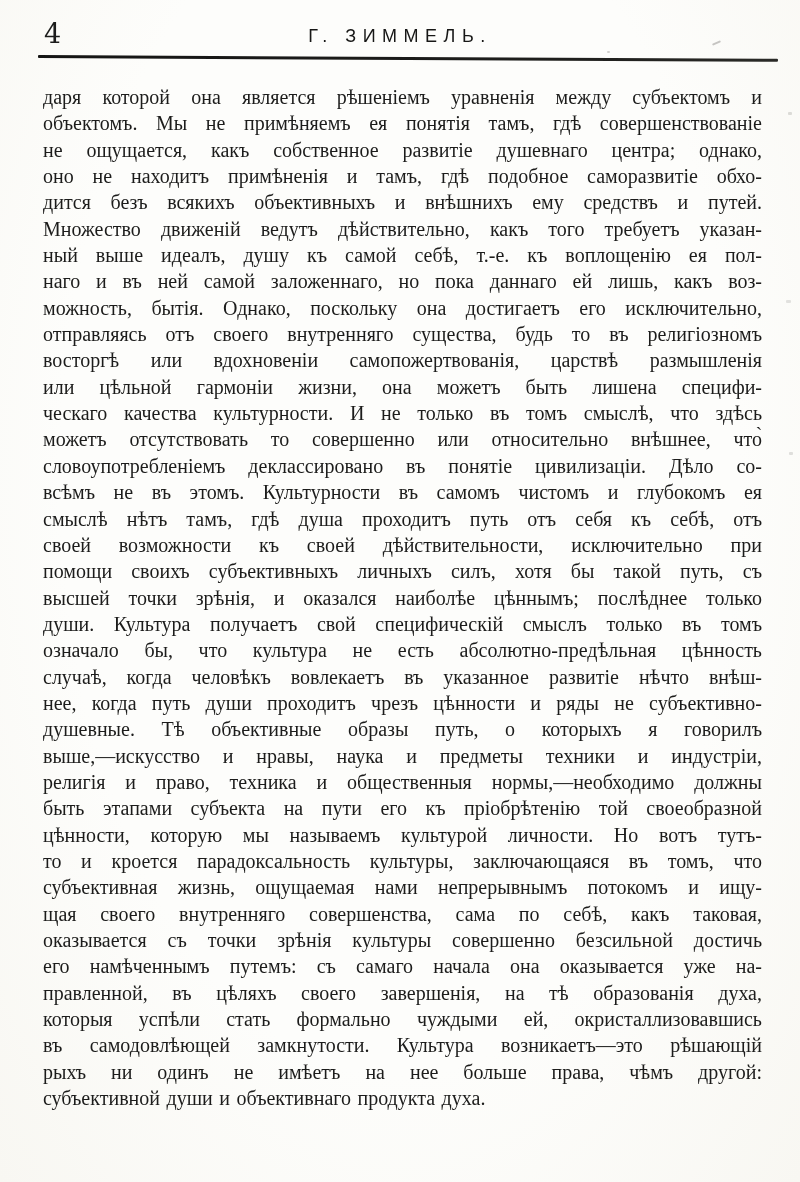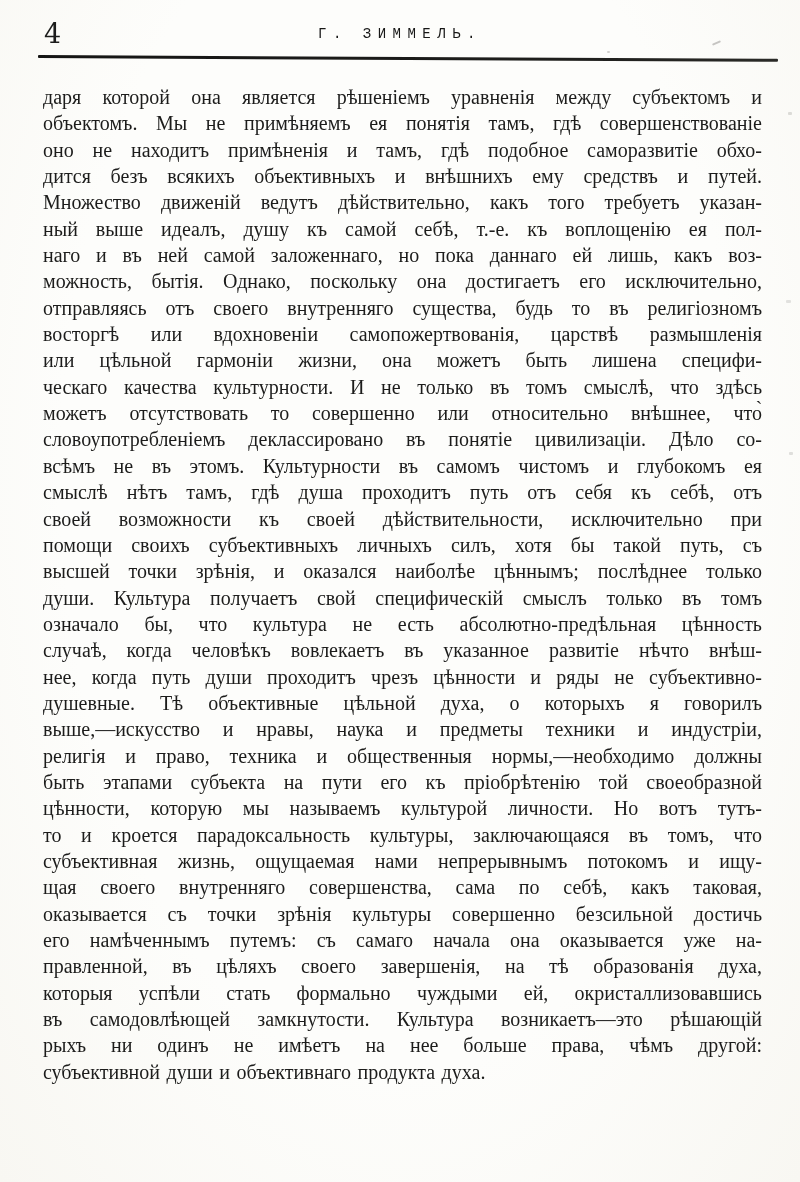--- a/index.html
+++ b/index.html
@@ -23,23 +23,23 @@
     top: 18px;
     font-size: 27px;
     font-family: "DejaVu Serif", serif;
   }
   .running-title {
     position: absolute;
     left: 0;
     right: 0;
     top: 26px;
     text-align: center;
-    font-size: 14px;
+    font-size: 18px;
     letter-spacing: 6.5px;
-    font-family: Liberation Mono, monospace;
+    font-family: Liberation Sans, sans-serif;
     color: #171716;
   }
   .header-rule {
     position: absolute;
     left: 38px;
     top: 55px;
     width: 740px;
     height: 2.6px;
     background: linear-gradient(90deg, #151514 0%, #1e1e1c 70%, #2a2a27 100%);
     transform: rotate(0.30deg);
@@ -82,20 +82,21 @@
 
   <span class="page-num">4</span>
 
   <div class="running-title">Г. ЗИММЕЛЬ.</div>
 
   <div class="header-rule"></div>
 
   <div class="body-text">
       <div class="line">даря которой она является рѣшеніемъ уравненія между субъектомъ и</div>
       <div class="line">объектомъ. Мы не примѣняемъ ея понятія тамъ, гдѣ совершенствованіе</div>
+      <div class="line">не ощущается, какъ собственное развитіе душевнаго центра; однако,</div>
       <div class="line">оно не находитъ примѣненія и тамъ, гдѣ подобное саморазвитіе обхо-</div>
       <div class="line">дится безъ всякихъ объективныхъ и внѣшнихъ ему средствъ и путей.</div>
       <div class="line">Множество движеній ведутъ дѣйствительно, какъ того требуетъ указан-</div>
       <div class="line">ный выше идеалъ, душу къ самой себѣ, т.-е. къ воплощенію ея пол-</div>
       <div class="line">наго и въ ней самой заложеннаго, но пока даннаго ей лишь, какъ воз-</div>
       <div class="line">можность, бытія. Однако, поскольку она достигаетъ его исключительно,</div>
       <div class="line">отправляясь отъ своего внутренняго существа, будь то въ религіозномъ</div>
       <div class="line">восторгѣ или вдохновеніи самопожертвованія, царствѣ размышленія</div>
       <div class="line">или цѣльной гармоніи жизни, она можетъ быть лишена специфи-</div>
       <div class="line">ческаго качества культурности. И не только въ томъ смыслѣ, что здѣсь</div>
@@ -103,21 +104,21 @@
       <div class="line">словоупотребленіемъ деклассировано въ понятіе цивилизаціи. Дѣло со-</div>
       <div class="line">всѣмъ не въ этомъ. Культурности въ самомъ чистомъ и глубокомъ ея</div>
       <div class="line">смыслѣ нѣтъ тамъ, гдѣ душа проходитъ путь отъ себя къ себѣ, отъ</div>
       <div class="line">своей возможности къ своей дѣйствительности, исключительно при</div>
       <div class="line">помощи своихъ субъективныхъ личныхъ силъ, хотя бы такой путь, съ</div>
       <div class="line">высшей точки зрѣнія, и оказался наиболѣе цѣннымъ; послѣднее только</div>
       <div class="line">души. Культура получаетъ свой специфическій смыслъ только въ томъ</div>
       <div class="line">означало бы, что культура не есть абсолютно-предѣльная цѣнность</div>
       <div class="line">случаѣ, когда человѣкъ вовлекаетъ въ указанное развитіе нѣчто внѣш-</div>
       <div class="line">нее, когда путь души проходитъ чрезъ цѣнности и ряды не субъективно-</div>
-      <div class="line">душевные. Тѣ объективные цѣльной духа, о которыхъ я говорилъ</div>
+      <div class="line">душевные. Тѣ объективные образы путь, о которыхъ я говорилъ</div>
       <div class="line">выше,—искусство и нравы, наука и предметы техники и индустріи,</div>
       <div class="line">религія и право, техника и общественныя нормы,—необходимо должны</div>
       <div class="line">быть этапами субъекта на пути его къ пріобрѣтенію той своеобразной</div>
       <div class="line">цѣнности, которую мы называемъ культурой личности. Но вотъ тутъ-</div>
       <div class="line">то и кроется парадоксальность культуры, заключающаяся въ томъ, что</div>
       <div class="line">субъективная жизнь, ощущаемая нами непрерывнымъ потокомъ и ищу-</div>
       <div class="line">щая своего внутренняго совершенства, сама по себѣ, какъ таковая,</div>
       <div class="line">оказывается съ точки зрѣнія культуры совершенно безсильной достичь</div>
       <div class="line">его намѣченнымъ путемъ: съ самаго начала она оказывается уже на-</div>
       <div class="line">правленной, въ цѣляхъ своего завершенія, на тѣ образованія духа,</div>

